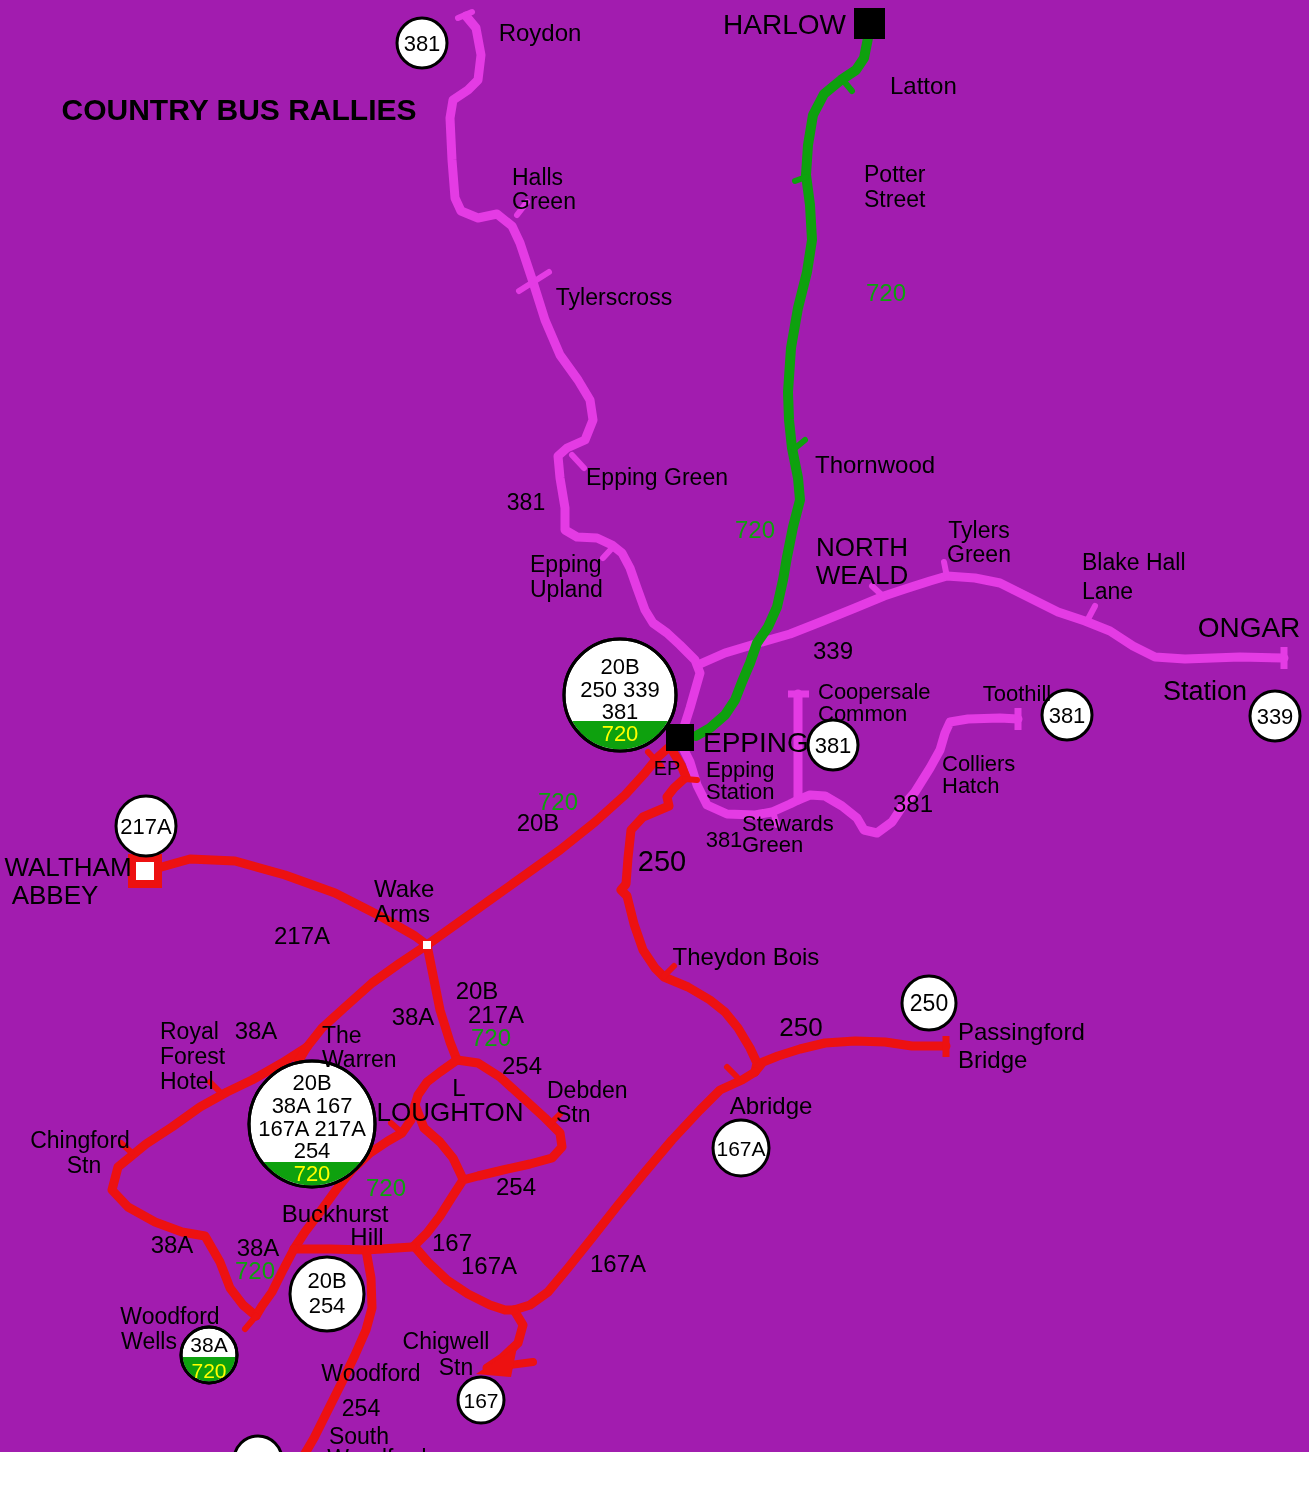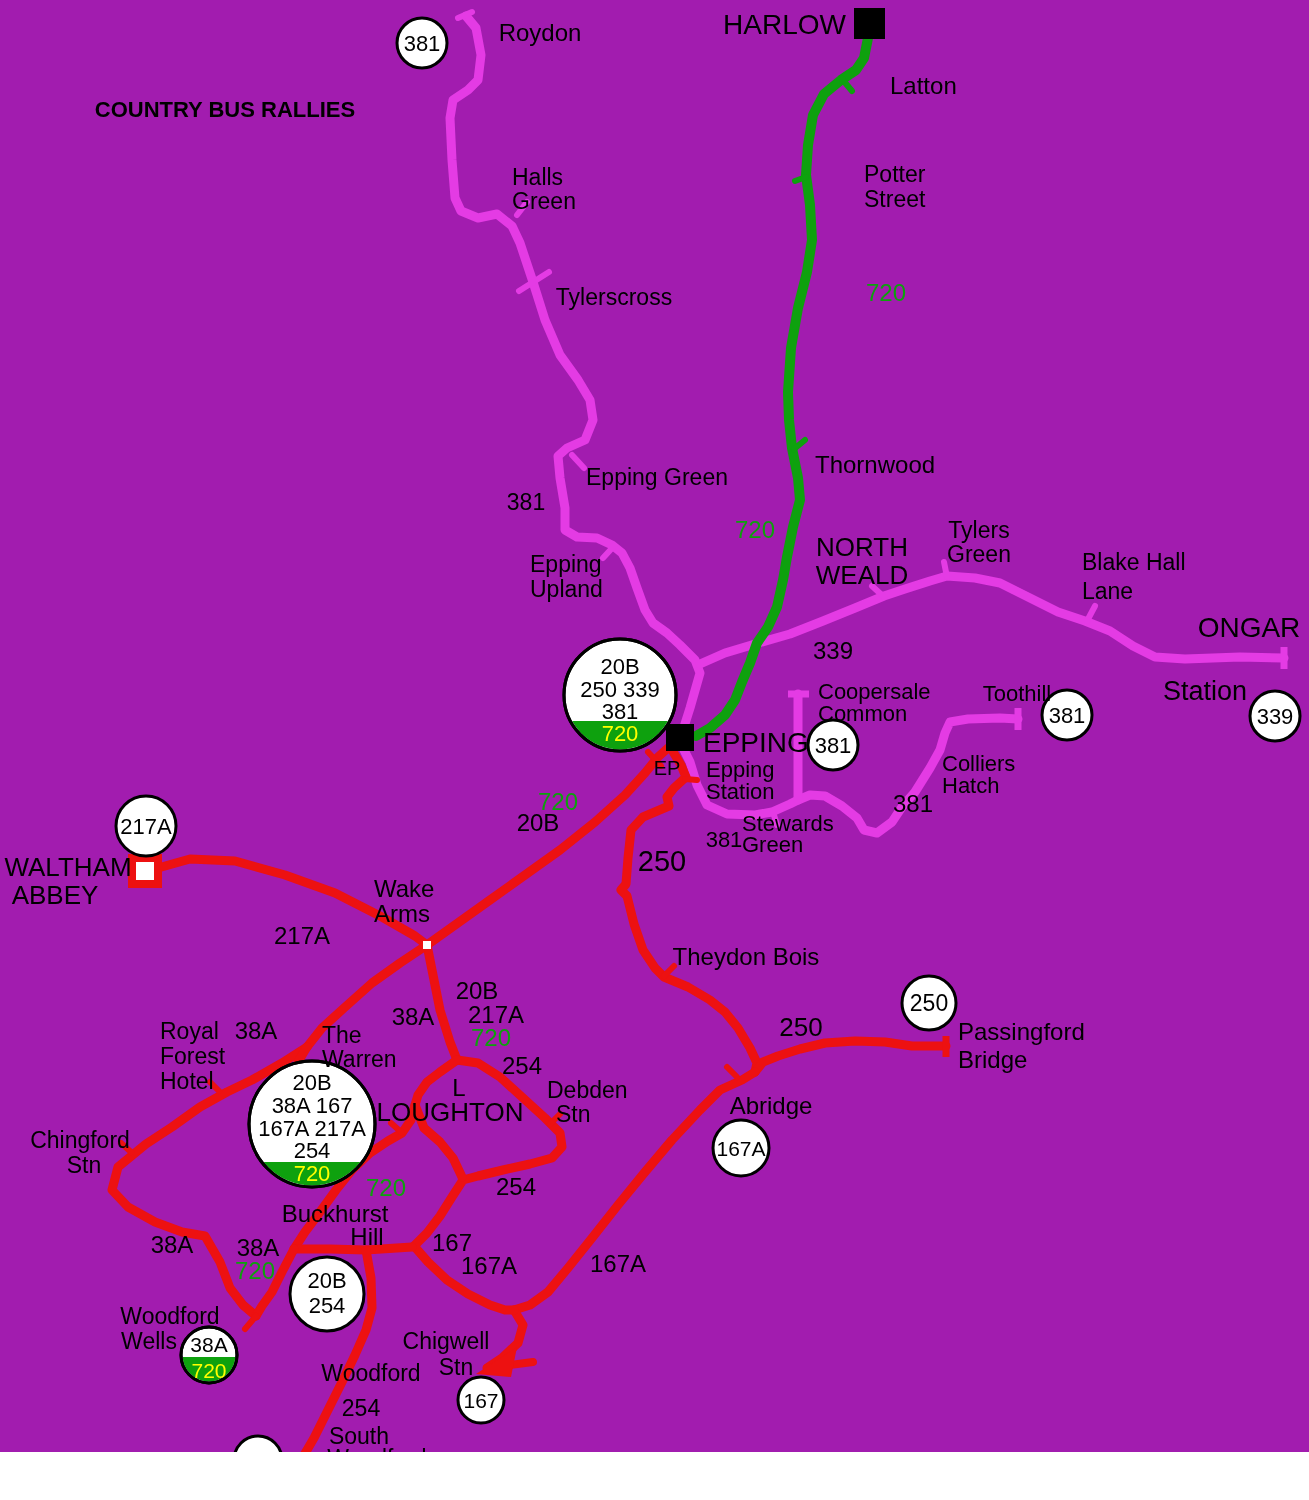--- a/index.html
+++ b/index.html
@@ -1,21 +1,21 @@
 <!DOCTYPE html>
 <html><head>
 <meta charset="utf-8">
 <style>
   html,body{margin:0;padding:0;background:#ffffff;}
   #stage{position:relative;width:1309px;height:1452px;background:#a21caf;overflow:hidden;
          font-family:"Liberation Sans",sans-serif;}
   #map-svg{position:absolute;left:0;top:0;}
   #map-svg text{font-family:"Liberation Sans",sans-serif;}
-  #title-block{position:absolute;left:25px;top:93px;width:400px;text-align:center;
-               font-weight:bold;font-size:22px;line-height:34px;color:#000;}
+  #title-block{position:absolute;left:39px;top:93px;width:400px;text-align:center;
+               font-weight:bold;font-size:30px;line-height:34px;color:#000;}
 </style>
 </head>
 <body>
 
 <div id="stage">
   <svg id="map-svg" width="1309" height="1500" viewBox="0 0 1309 1500" xmlns="http://www.w3.org/2000/svg">
       <polyline points="466,16 476,28 481,55 478,80 468,90 453,100 450,118 452,160 455,198 461,211 478,218 497,214 512,226 520,243 533,282 545,320 560,355 578,380 590,400 593,420 585,440 567,448 558,456 560,478 565,508 565,530 577,537 597,538 612,545 622,553 630,568 637,588 645,610 653,623 667,633 680,645 695,660 700,673 690,708 683,730" fill="none" stroke="#E43BE4" stroke-width="9" stroke-linejoin="round" stroke-linecap="round"></polyline>
       <polyline points="700,664 725,653 755,644 790,634 823,621 855,608 884,596 905,589 930,581 947,576 975,578 1000,583 1028,597 1058,612 1085,621 1110,631 1133,646 1155,657 1185,659 1240,657 1284,658" fill="none" stroke="#E43BE4" stroke-width="9" stroke-linejoin="round" stroke-linecap="round"></polyline>
       <polyline points="683,748 690,762 697,785 707,805 727,814 755,815 772,812 790,804 798,800 810,795 825,796 842,806 857,818 864,830 877,833 892,822 902,807 915,792 930,768 940,750 945,733 950,722 968,719 1000,718 1018,719" fill="none" stroke="#E43BE4" stroke-width="9" stroke-linejoin="round" stroke-linecap="round"></polyline>
       <polyline points="798,800 798,694" fill="none" stroke="#E43BE4" stroke-width="9" stroke-linejoin="round" stroke-linecap="round"></polyline>

